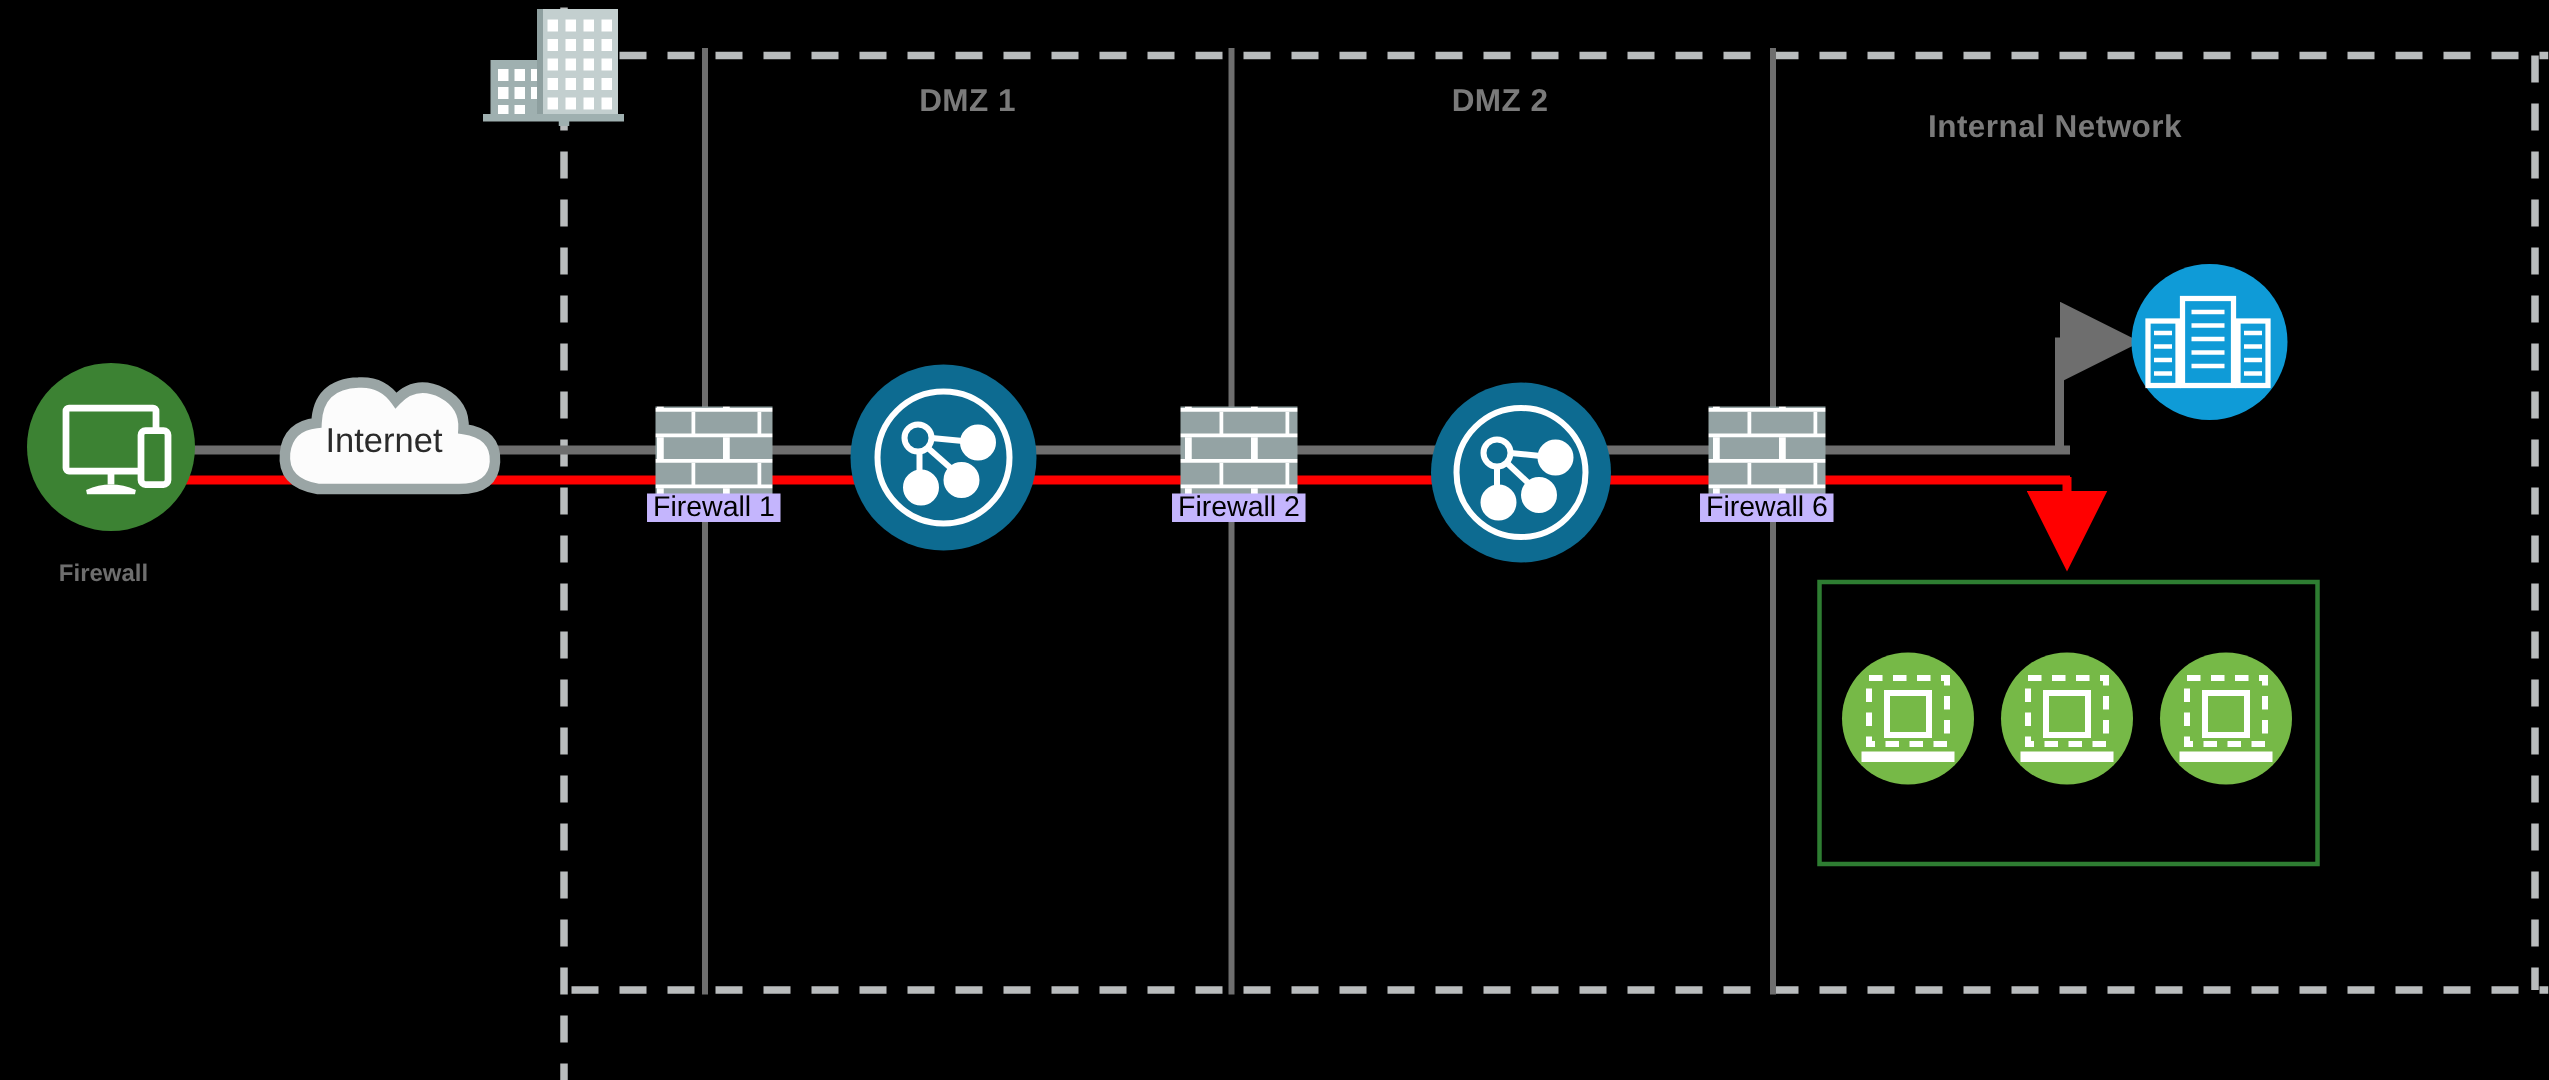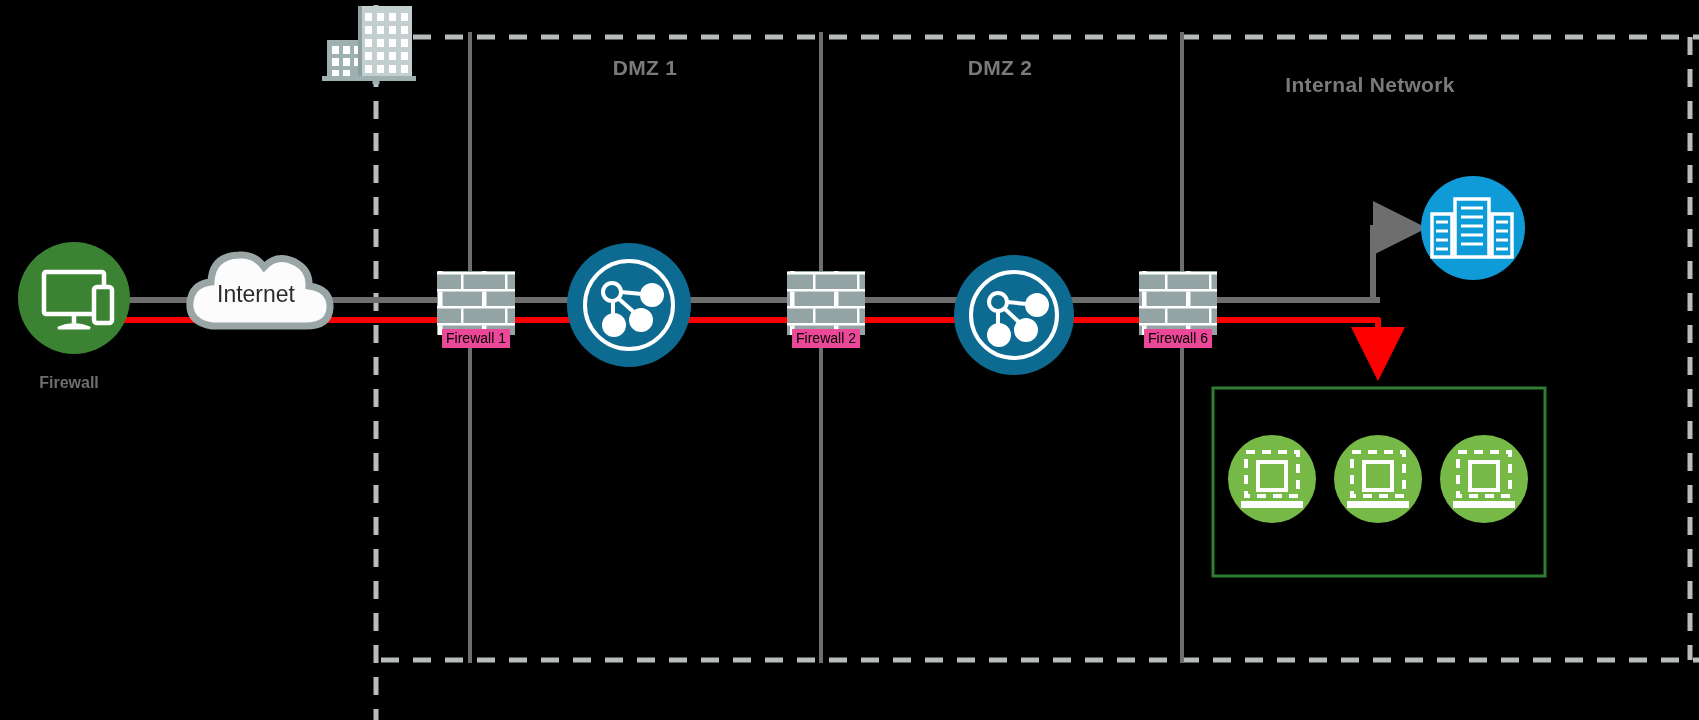--- a/index.html
+++ b/index.html
@@ -4,21 +4,21 @@
 <style>
   html,body{margin:0;padding:0;background:#000;}
   body{width:1699px;height:720px;position:relative;overflow:hidden;
        font-family:"Liberation Sans",sans-serif;}
   #stage{position:absolute;left:0;top:0;width:1699px;height:720px;}
   svg.layer{position:absolute;left:0;top:0;width:1699px;height:720px;}
   .zone-label{position:absolute;font-weight:bold;font-size:21px;color:#7a7a7a;
               letter-spacing:.3px;white-space:nowrap;transform:translateX(-50%);}
   .node-label{position:absolute;font-weight:bold;font-size:16px;color:#6e6e6e;
               white-space:nowrap;transform:translateX(-50%);}
-  .fw-label{position:absolute;background:#ec4899;color:#000;font-size:14px;
+  .fw-label{position:absolute;background:#c4b5fd;color:#000;font-size:19px;
             line-height:17px;padding:1px 4px;white-space:nowrap;
             transform:translateX(-50%);}
   .cloud-label{position:absolute;font-size:23px;color:#2b2b2b;white-space:nowrap;
                transform:translate(-50%,-50%);}
 </style>
 </head>
 <body>
 
 <div id="stage">
 

